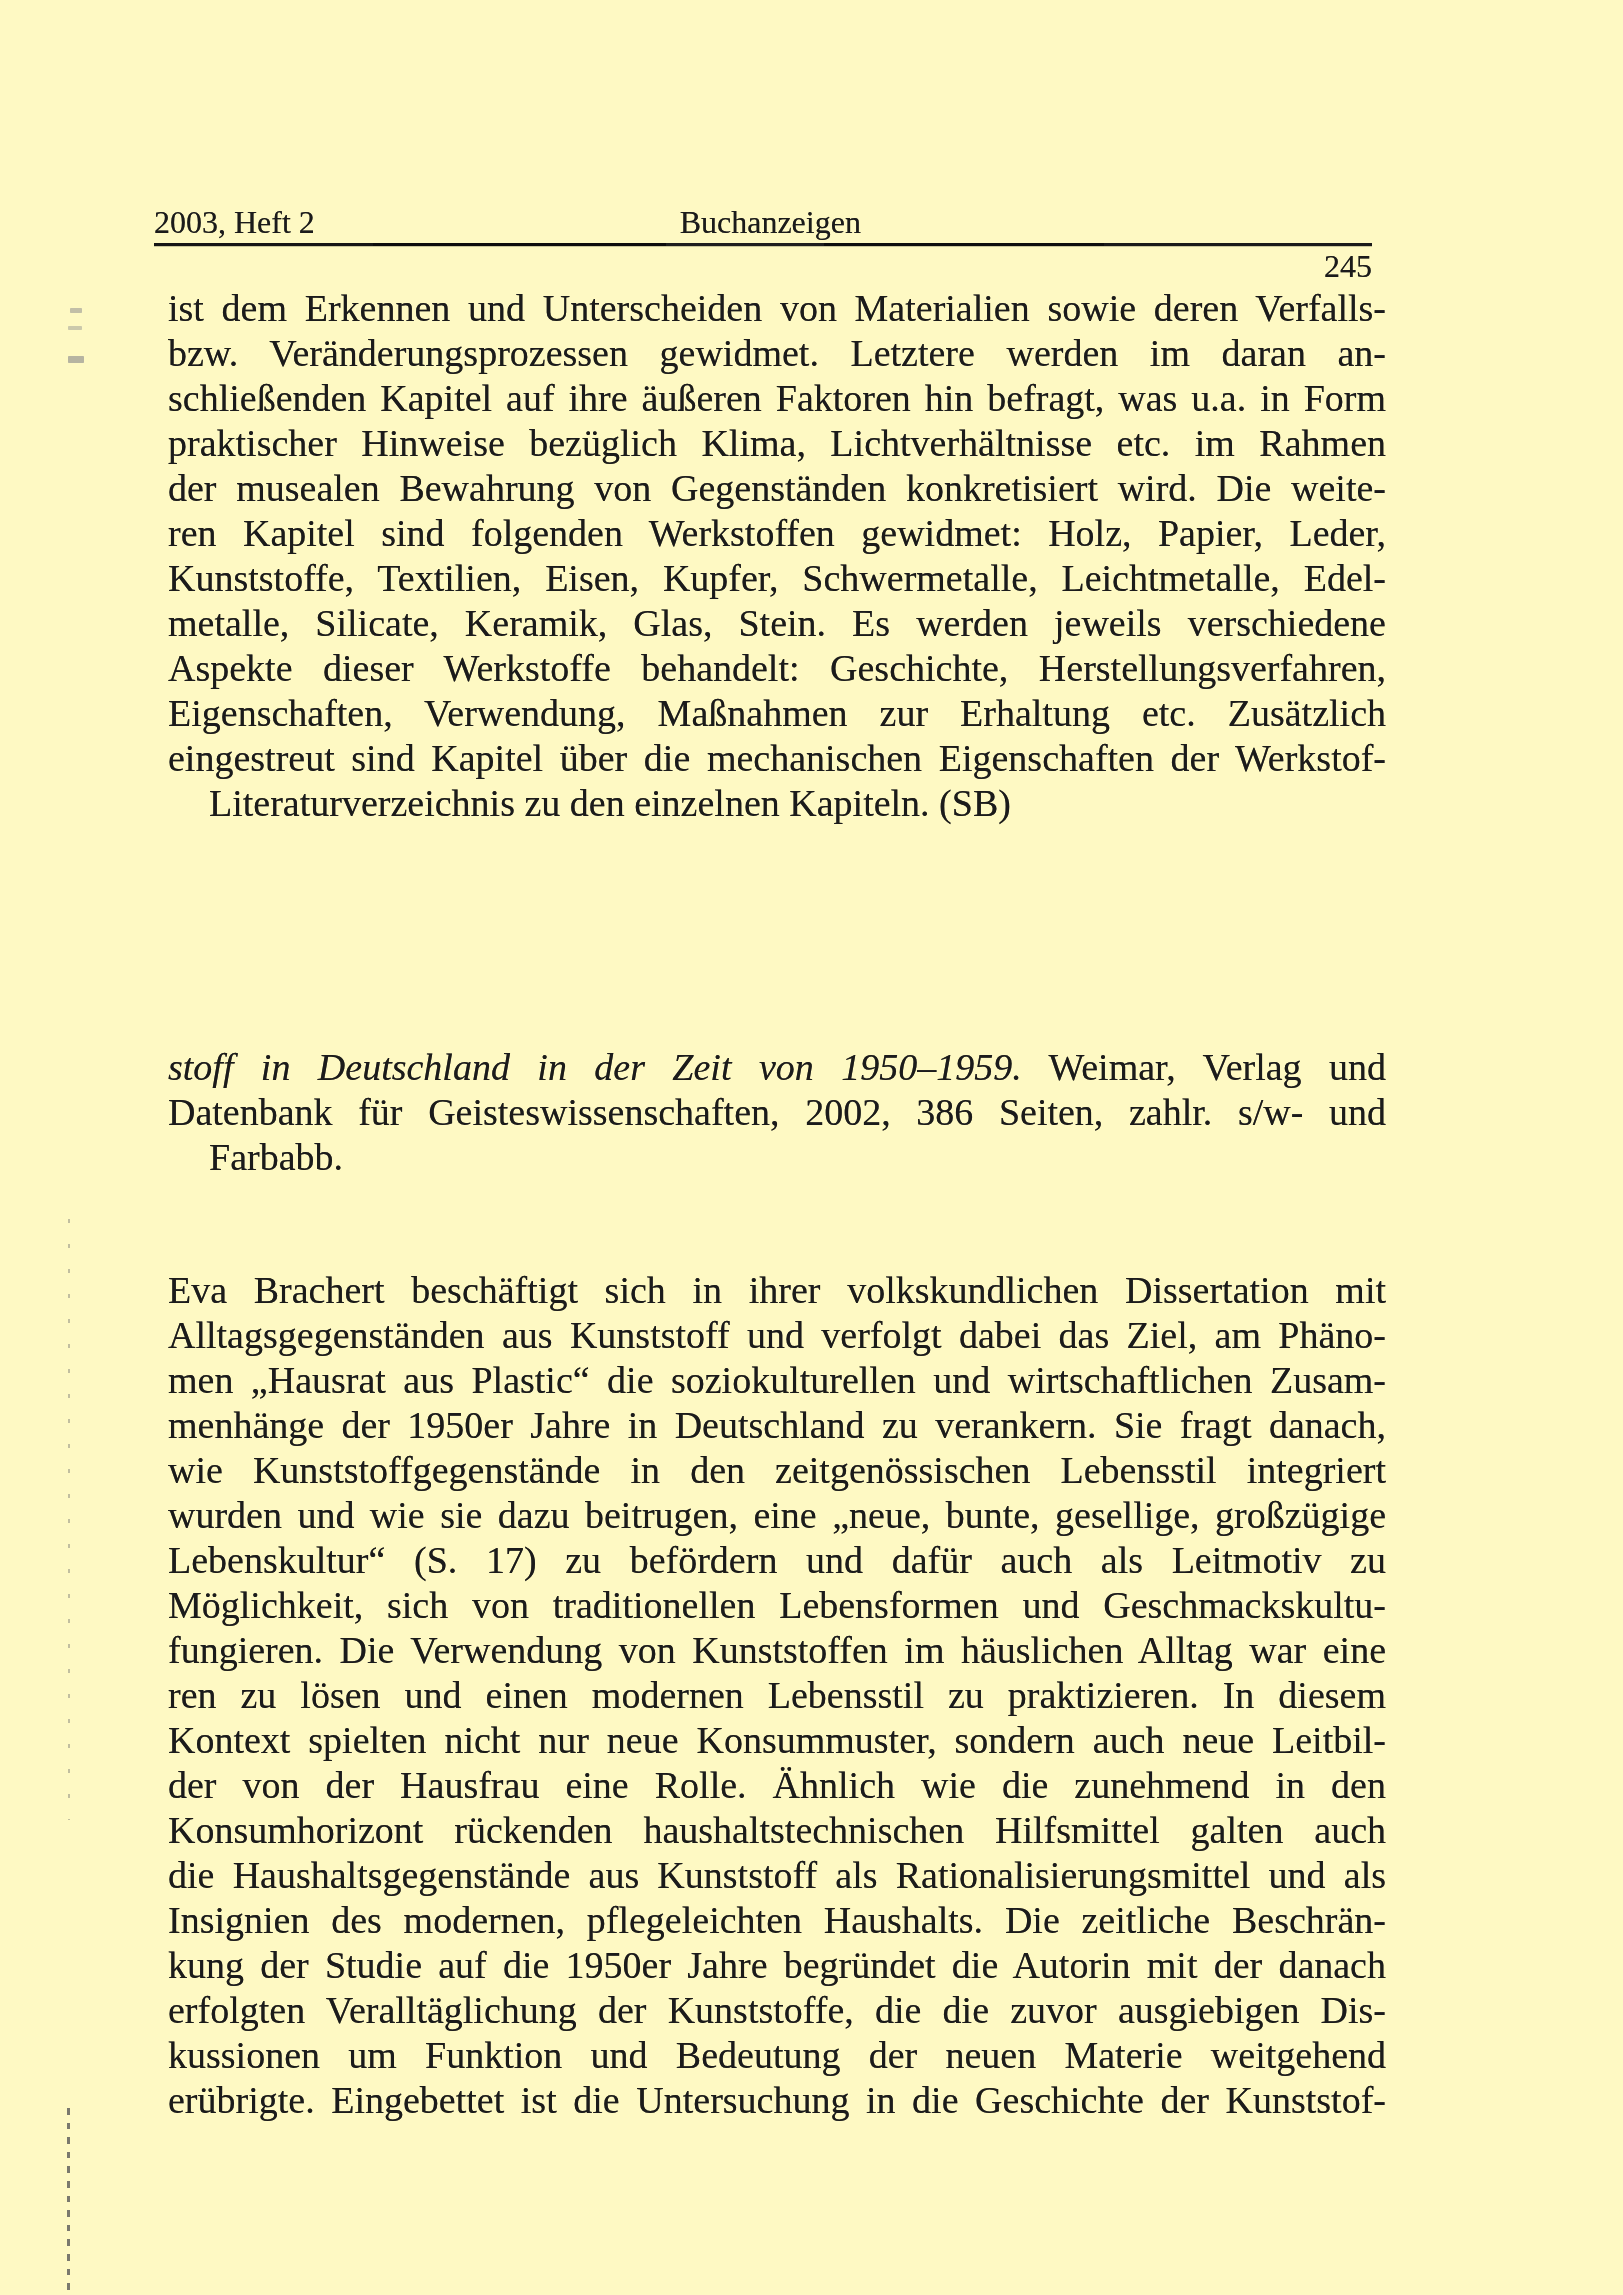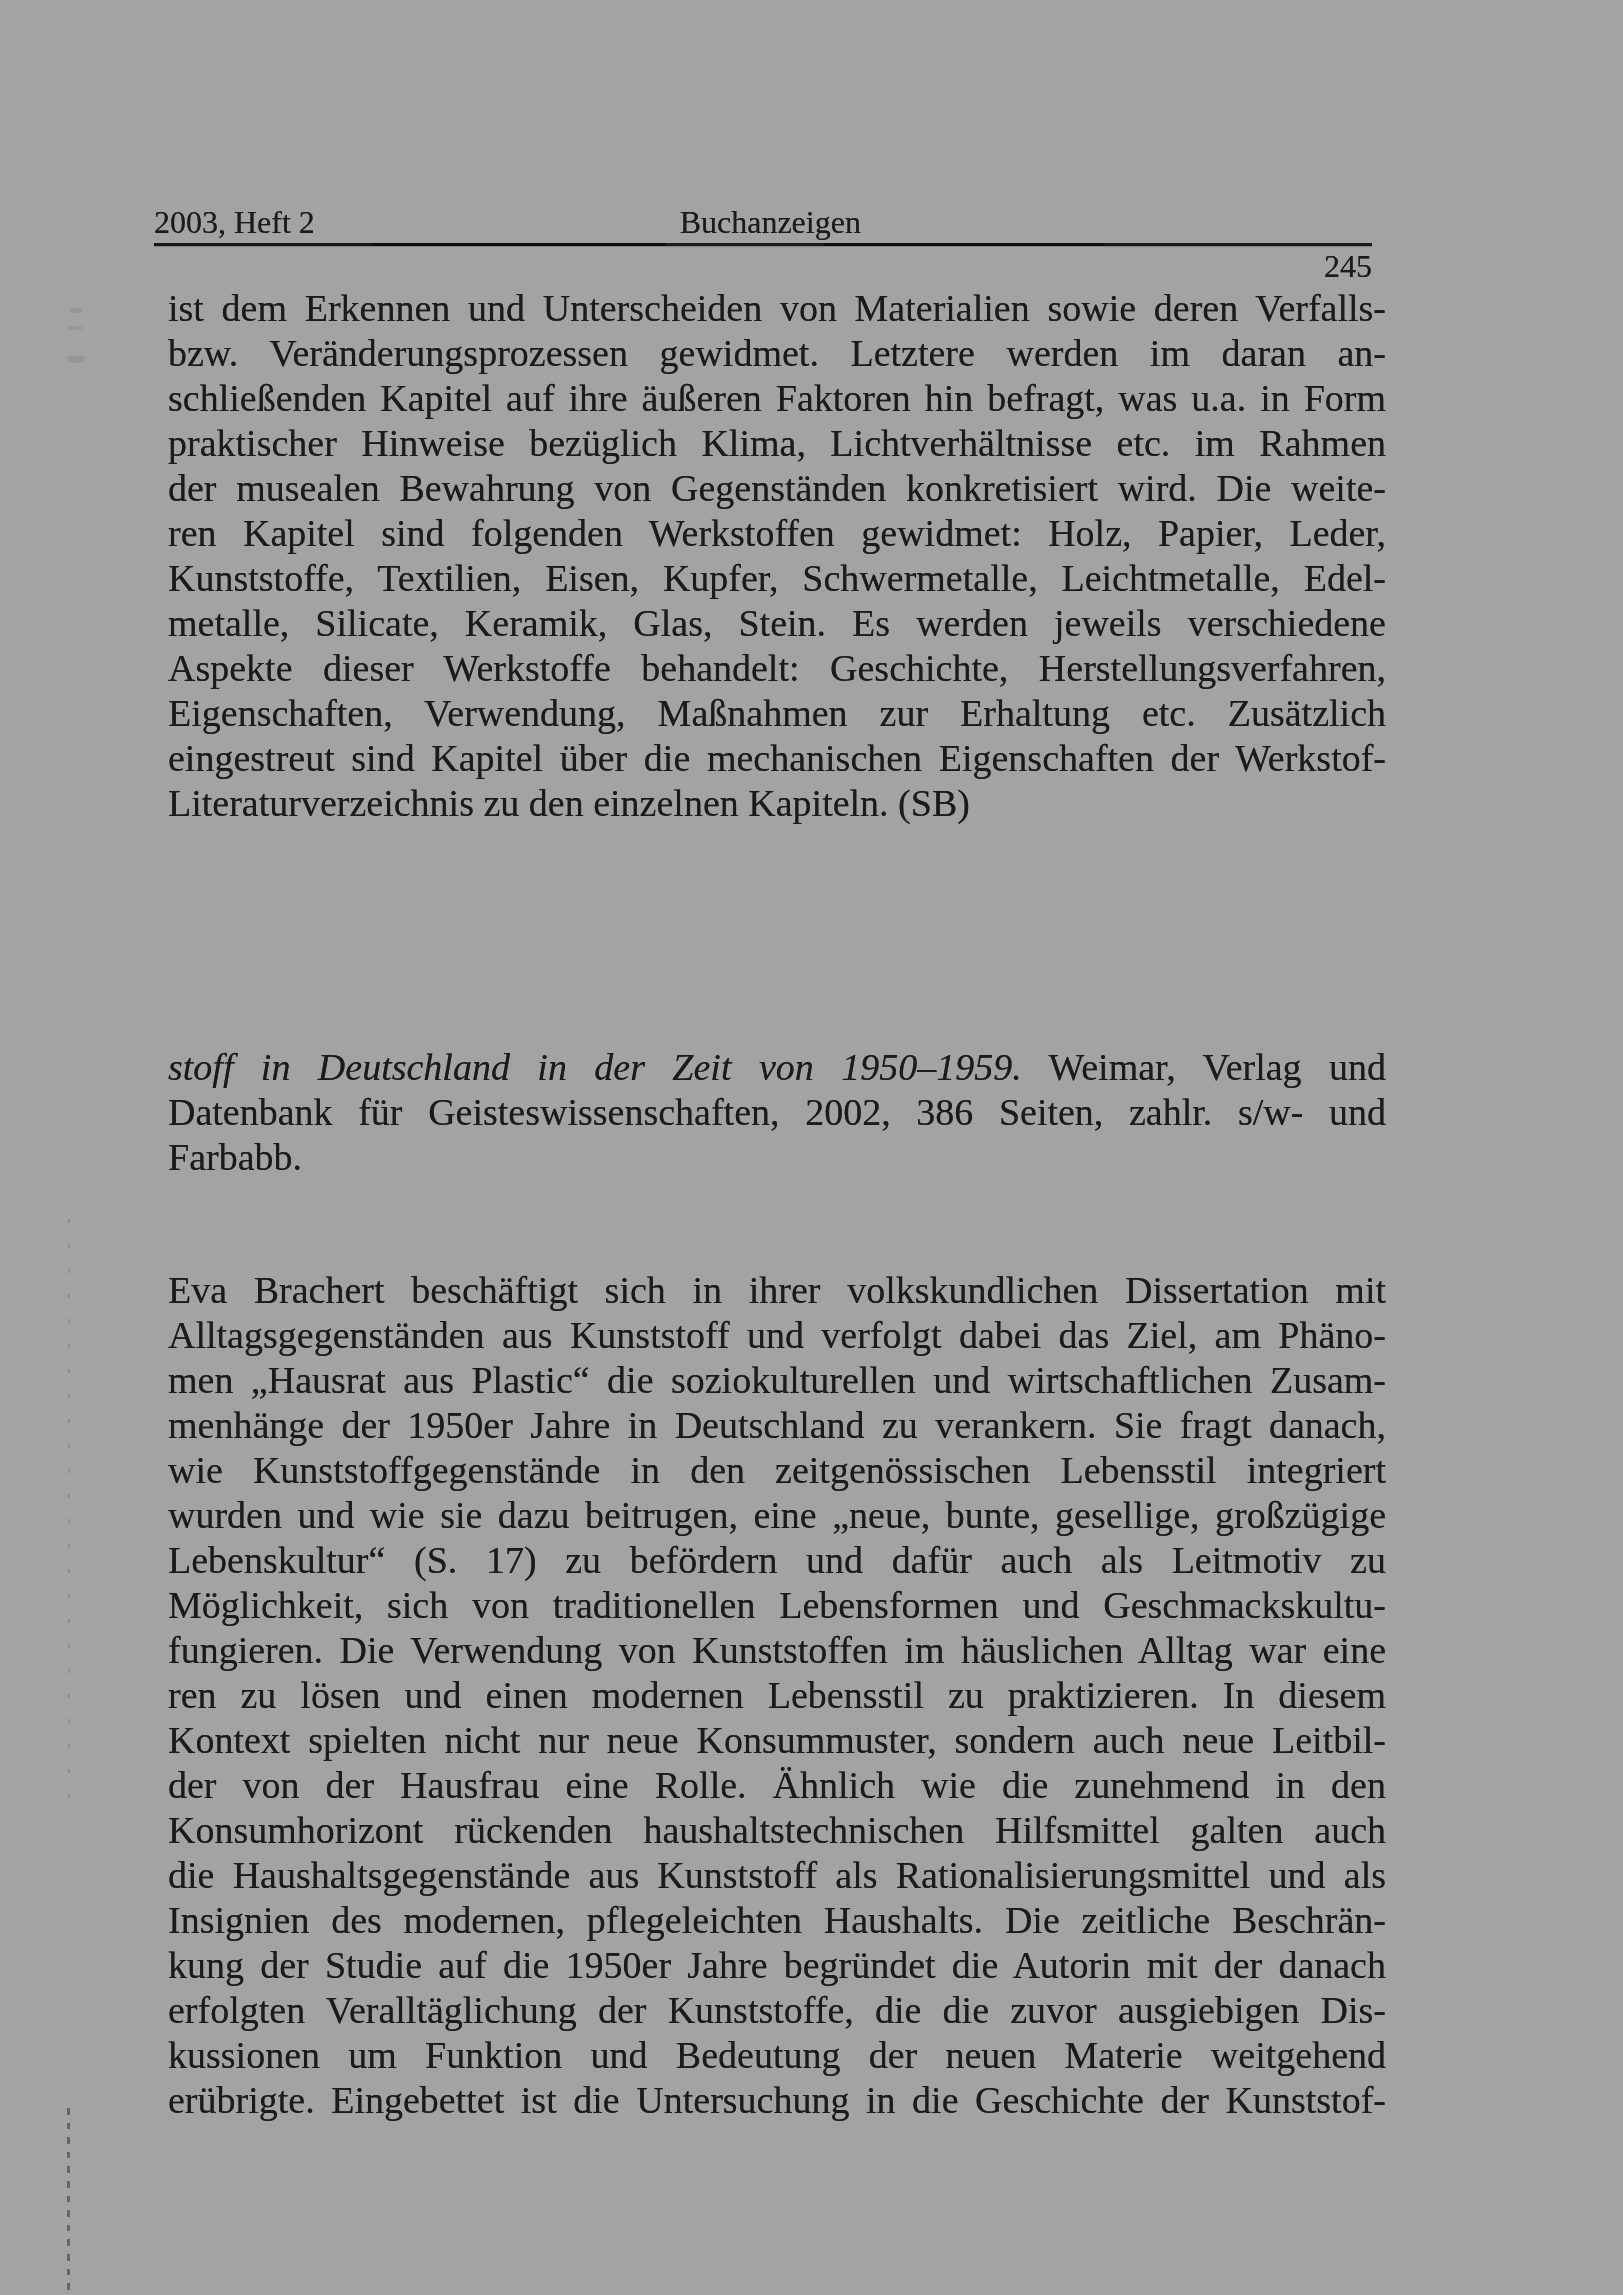--- a/index.html
+++ b/index.html
@@ -1,21 +1,21 @@
 <!DOCTYPE html>
 <html lang="de" style="font-size:13px"><head>
 <meta charset="utf-8">
 <style>
   html, body { margin: 0; padding: 0; background: #e8e8e8; }
   .page {
     position: relative;
     width: 1623px;
     height: 2295px;
     margin: 0 auto;
-    background: #a3a3a3;
+    background: #fef9c3;
     color: #1b1b1b;
     font-family: "Liberation Serif", "DejaVu Serif", serif;
     overflow: hidden;
     text-shadow: 0 0 0.5px rgba(10,10,10,0.65);
   }
 
   
   .running-header {
     position: absolute;
     left: 154px;
@@ -49,21 +49,21 @@
     font-size: 38px;
   }
   .line {
     height: 45px;
     line-height: 45px;
     text-align: justify;
     text-align-last: justify;
     overflow: hidden;
     white-space: normal;
   }
-  .line.last-left { text-align-last: left; }
+  .line.last-left { text-align-last: left; margin-left: 41px; }
   .line.indent { padding-left: 50px; }
   .it { font-style: italic; }
 
   #review1  { top: 286px; }
   #citation { top: 1045px; }
   #review2  { top: 1268px; }
 
   
   .speck { position: absolute; background: #8f8f8f; border-radius: 0.8px; }
   .speck.s1 { left: 70px; top: 308px;  width: 12px; height: 4.9px; opacity: .55; }

